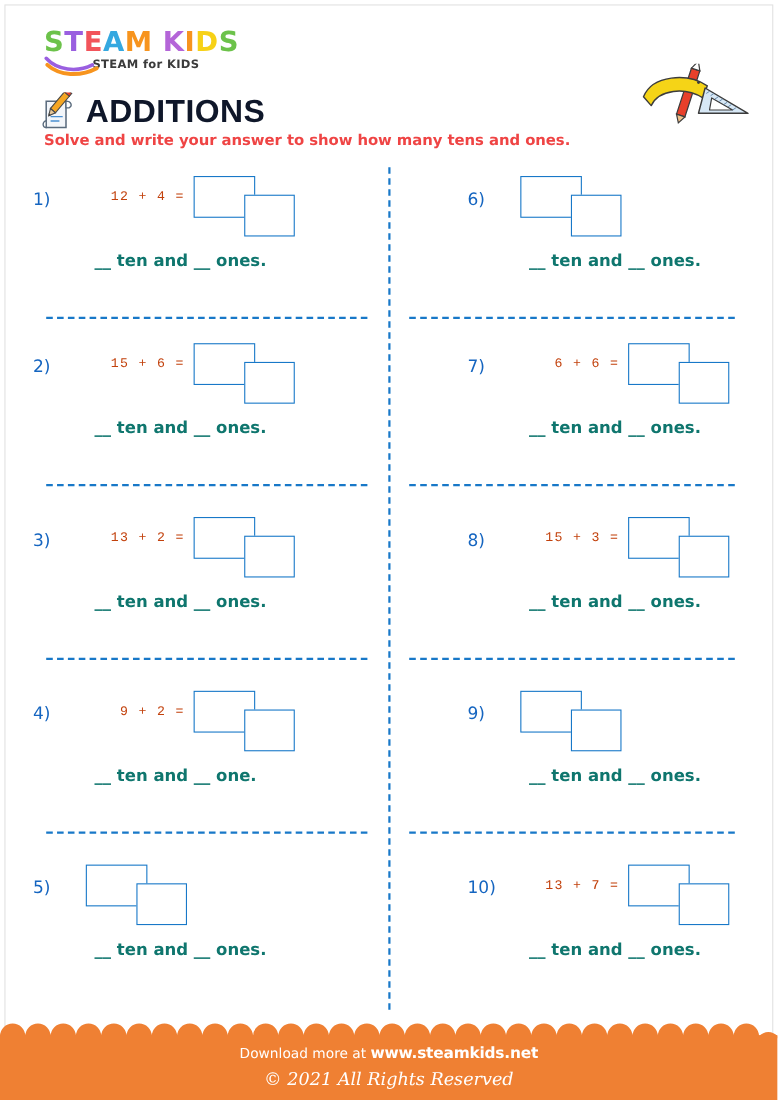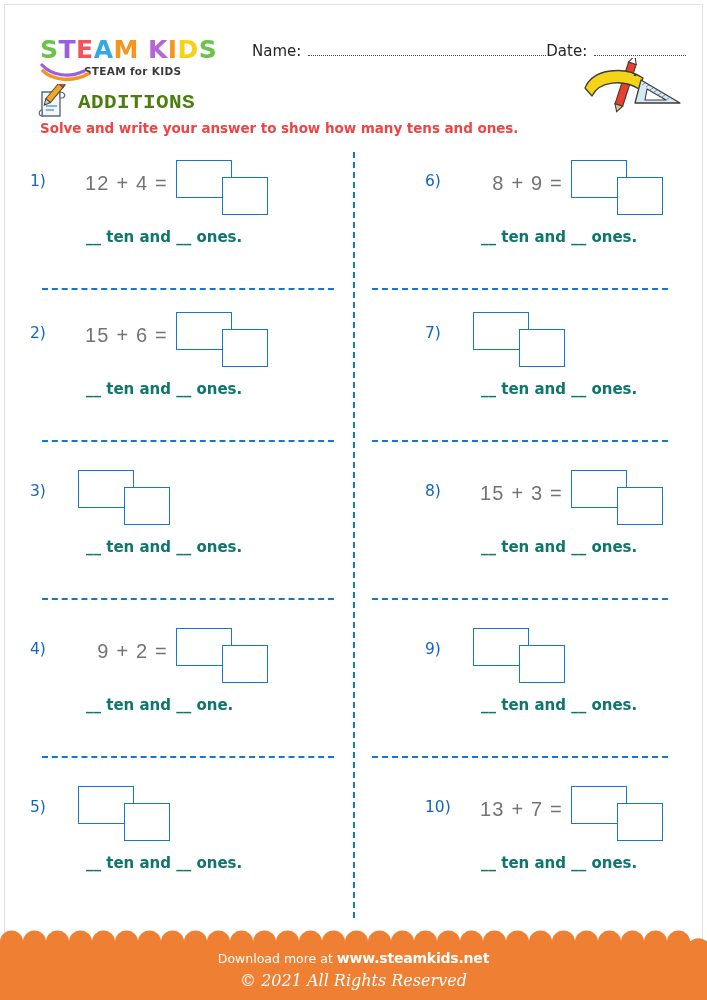--- a/index.html
+++ b/index.html
@@ -25,21 +25,21 @@
     left: 4px; top: 4px;
     width: 699px; height: 992px;
     border: 1px solid #e2e2e2;
     pointer-events: none;
   }
 
   
   .header {
     position: absolute;
     left: 0; top: 22px;
-    width: 707px; height: 52px; margin-top: 12px;
+    width: 707px; height: 52px;
   }
 
   .logo-wrap {
     position: absolute;
     left: 40px; top: 2px;
     width: 200px; height: 50px;
   }
 
   .logo-word {
     font-family: "DejaVu Sans", sans-serif;
@@ -100,24 +100,24 @@
   
   .title-row {
     position: absolute;
     left: 36px; top: 84px;
     display: flex;
     align-items: center;
     gap: 8px;
   }
   .note-icon { width: 34px; height: 36px; flex: 0 0 auto; }
   .title-text {
-    font-family: Liberation Mono, monospace;
-    font-weight: bold;
-    font-size: 21px;
-    color: #4d7c0f;
+    font-family: Liberation Sans, sans-serif;
+    font-weight: bold;
+    font-size: 29px;
+    color: #0f172a;
     letter-spacing: 0.4px;
   }
 
   .subtitle {
     position: absolute;
     left: 40px; top: 120px;
     font-family: "DejaVu Sans", sans-serif;
     font-weight: bold;
     font-size: 13.5px;
     color: #ef4444;
@@ -165,23 +165,23 @@
   .p-index {
     font-family: "DejaVu Sans", sans-serif;
     font-size: 15.5px;
     color: #1565c0;
     width: 40px;
     flex: 0 0 40px;
     padding-top: 12px;
   }
 
   .p-expr {
-    font-family: Liberation Sans, sans-serif;
-    font-size: 20px;
-    color: #737373;
+    font-family: Liberation Mono, monospace;
+    font-size: 12px;
+    color: #c2410c;
     letter-spacing: 1.2px;
     padding-top: 12px;
     flex: 0 0 auto;
     text-align: right;
     width: 98px;
   }
 
   
   .box-pair {
     position: relative;
@@ -267,27 +267,20 @@
       <div class="logo-word">
         <span style="color: rgb(108, 194, 74);">S</span><span style="color: rgb(154, 95, 224);">T</span><span style="color: rgb(242, 84, 91);">E</span><span style="color: rgb(53, 168, 224);">A</span><span style="color: rgb(247, 148, 30);">M</span><span style="display:inline-block;width:9px"></span><span style="color: rgb(180, 101, 216);">K</span><span style="color: rgb(247, 148, 30);">I</span><span style="color: rgb(247, 209, 23);">D</span><span style="color: rgb(108, 194, 74);">S</span>
       </div>
       <div class="logo-sub">STEAM for KIDS</div>
       <svg class="logo-swoosh" viewBox="0 0 52 20">
         <path d="M2 3 C12 14, 30 16, 44 9" stroke="#9a5fe0" stroke-width="3.2" fill="none" stroke-linecap="round"></path>
         <path d="M3 9 C14 19, 33 20, 48 12" stroke="#f7941e" stroke-width="3.6" fill="none" stroke-linecap="round"></path>
       </svg>
     </div>
 
-    <div class="name-date">
-      <span class="nd-label">Name:</span>
-      <span class="nd-line name"></span>
-      <span class="nd-gap"></span>
-      <span class="nd-label">Date:</span>
-      <span class="nd-line date"></span>
-    </div>
   </div>
 
   <svg class="tools-icon" viewBox="0 0 104 58">
 
     <g transform="rotate(18 46 28)">
       <rect x="42" y="4" width="8" height="44" fill="#e8402a" stroke="#3c3c3c" stroke-width="1.1"></rect>
       <polygon points="42,4 50,4 46,-4" fill="#ffffff" stroke="#3c3c3c" stroke-width="1.1"></polygon>
       <polygon points="42,48 50,48 46,55" fill="#f0c28a" stroke="#3c3c3c" stroke-width="1.1"></polygon>
     </g>
 
@@ -358,20 +351,21 @@
           <span class="ans-box tens"></span>
           <span class="ans-box ones"></span>
         </span>
       </div>
       <div class="p-answer">__ ten and __ ones.</div>
     </div>
 
     <div class="cell col-l" style="top:310px">
       <div class="prob-line">
         <span class="p-index">3)</span>
+        <span class="p-expr">13 + 2 =</span>
         <span class="box-pair">
           <span class="ans-box tens"></span>
           <span class="ans-box ones"></span>
         </span>
       </div>
       <div class="p-answer">__ ten and __ ones.</div>
     </div>
 
     <div class="cell col-l" style="top:468px">
       <div class="prob-line">
@@ -392,32 +386,32 @@
           <span class="ans-box tens"></span>
           <span class="ans-box ones"></span>
         </span>
       </div>
       <div class="p-answer">__ ten and __ ones.</div>
     </div>
 
     <div class="cell col-r" style="top:0px">
       <div class="prob-line">
         <span class="p-index">6)</span>
-        <span class="p-expr">8 + 9 =</span>
         <span class="box-pair">
           <span class="ans-box tens"></span>
           <span class="ans-box ones"></span>
         </span>
       </div>
       <div class="p-answer">__ ten and __ ones.</div>
     </div>
 
     <div class="cell col-r" style="top:152px">
       <div class="prob-line">
         <span class="p-index">7)</span>
+        <span class="p-expr">6 + 6 =</span>
         <span class="box-pair">
           <span class="ans-box tens"></span>
           <span class="ans-box ones"></span>
         </span>
       </div>
       <div class="p-answer">__ ten and __ ones.</div>
     </div>
 
     <div class="cell col-r" style="top:310px">
       <div class="prob-line">

